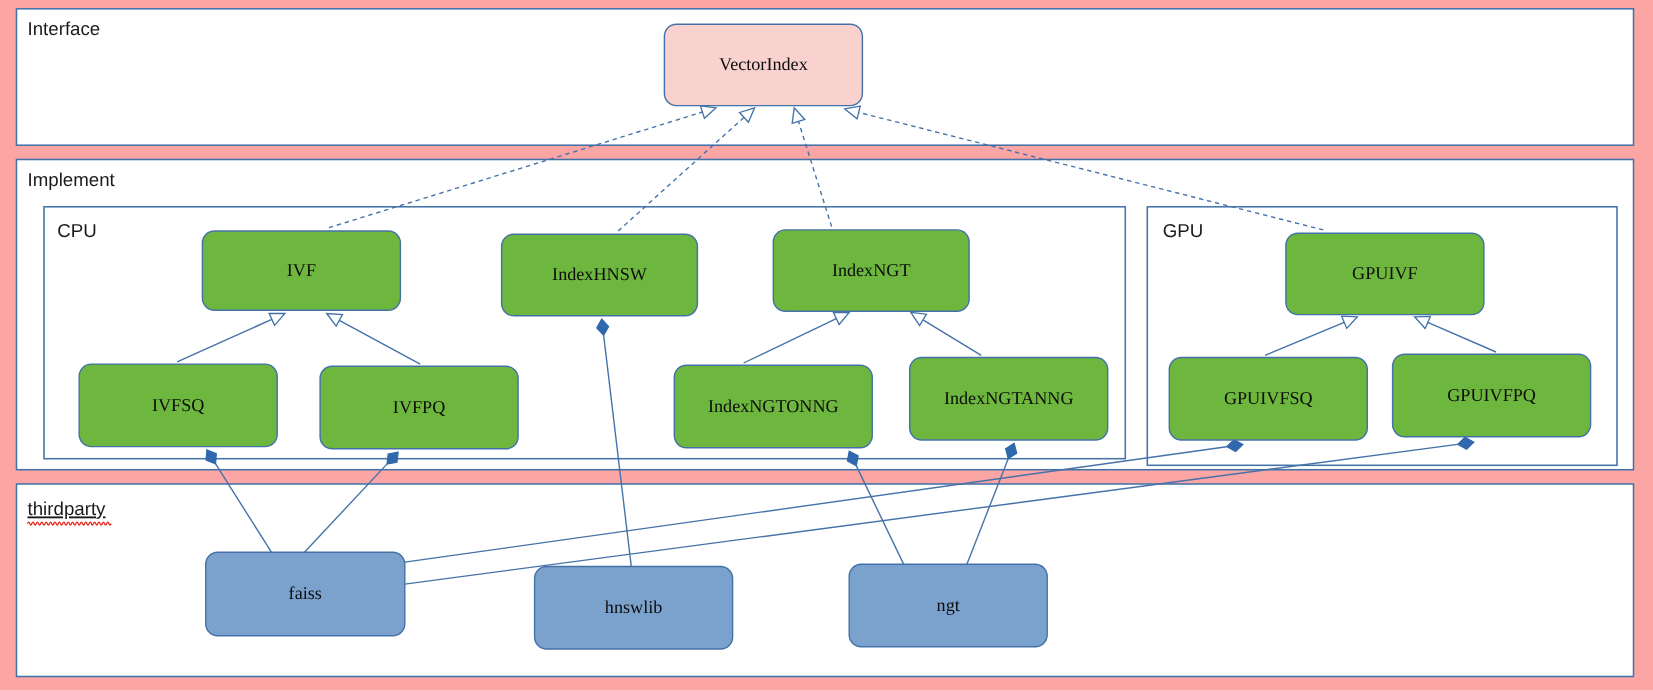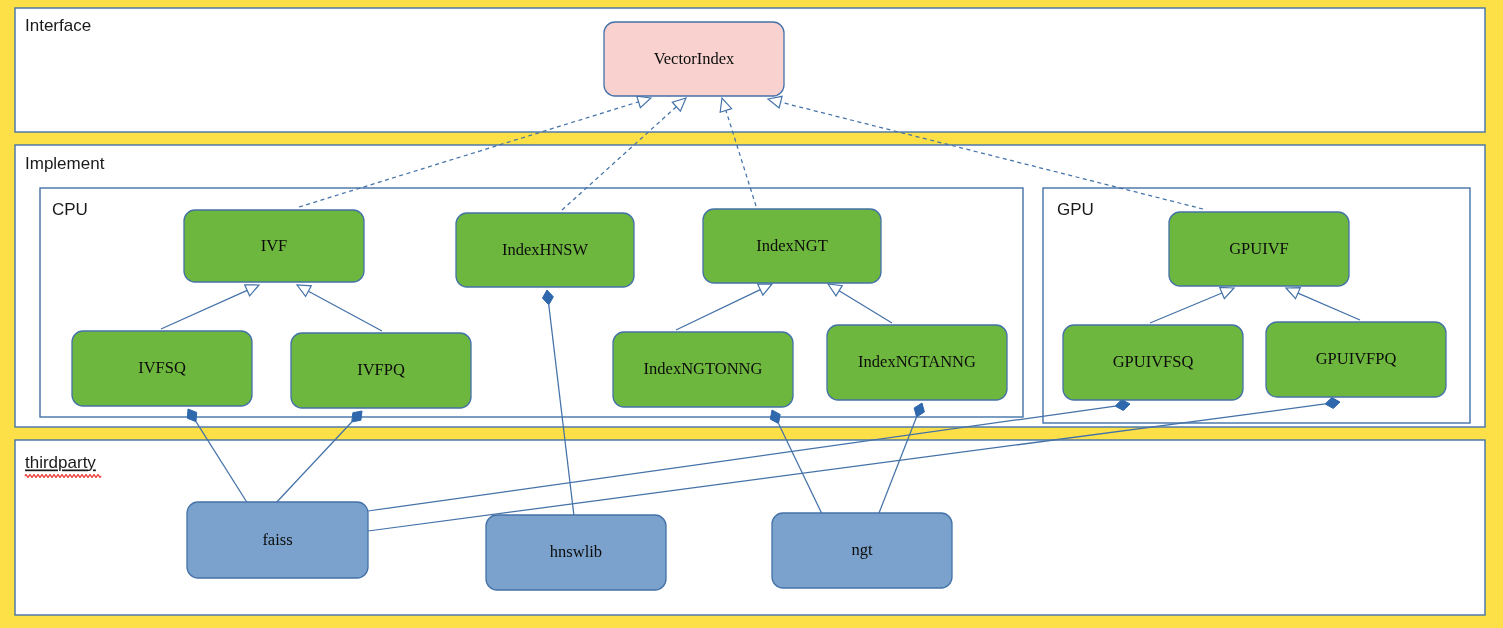--- a/index.html
+++ b/index.html
@@ -8,21 +8,21 @@
     padding: 0;
     background: #ffffff;
   }
   body {
     font-family: "Liberation Sans", sans-serif;
   }
   #canvas {
     position: relative;
     width: 1503px;
     height: 628px;
-    background: #fde047;
+    background: #fca5a5;
     overflow: hidden;
   }
   svg#diagram {
     position: absolute;
     top: 0;
     left: 0;
     width: 1503px;
     height: 628px;
   }
   .frame-rect {

